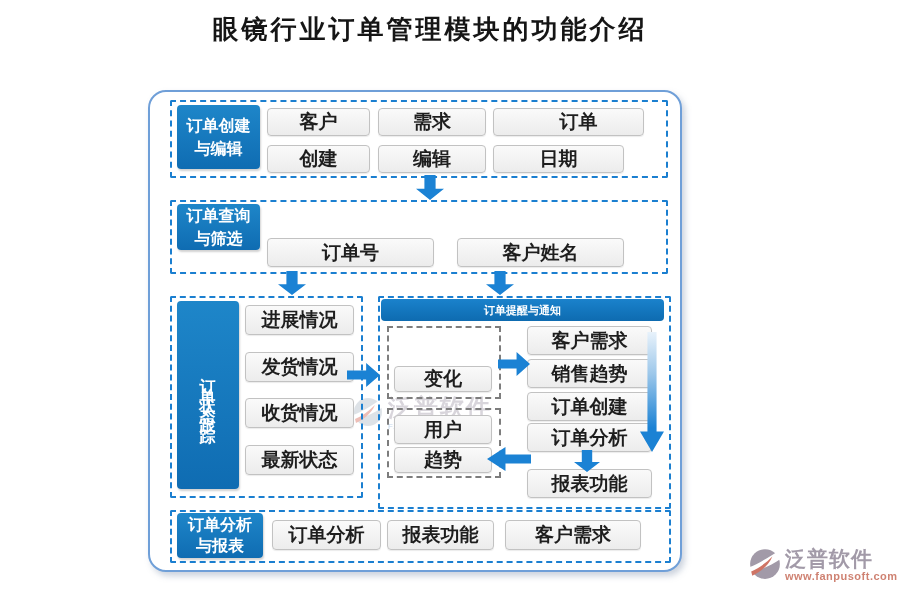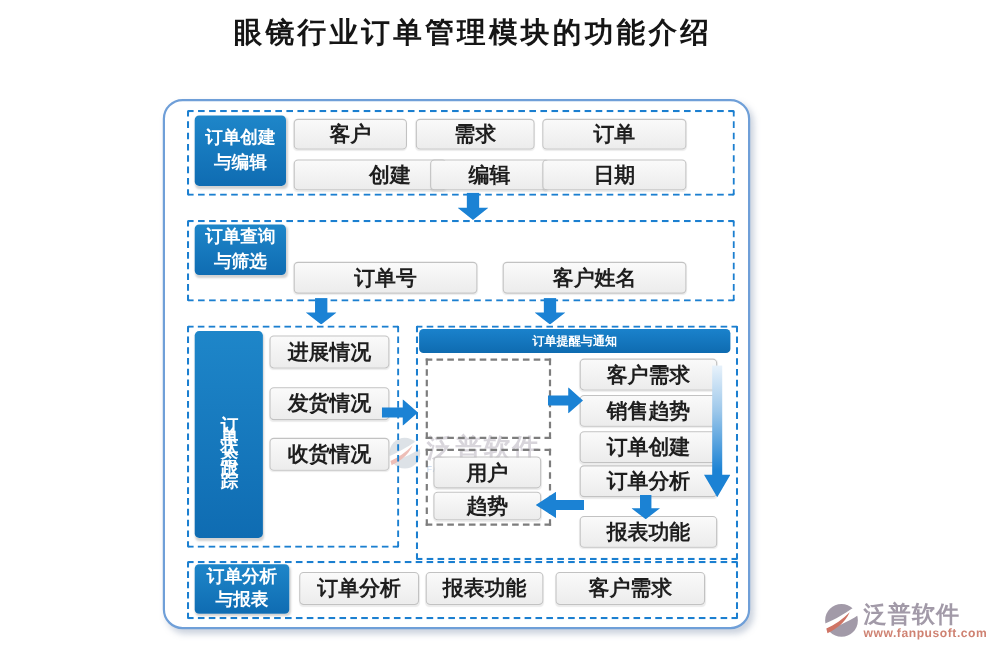--- a/index.html
+++ b/index.html
@@ -74,23 +74,23 @@
     </div>
   </div>
 
   <div class="dashed" style="left:20px;top:8px;width:494px;height:74px;"></div>
   <div class="label-box" style="left:27px;top:13px;width:83px;height:64px;">
     <span>订单创建</span>
     <span>与编辑</span>
   </div>
   <div class="btn" style="left:117px;top:16px;width:101px;height:26px;">客户</div>
   <div class="btn" style="left:228px;top:16px;width:106px;height:26px;">需求</div>
-  <div class="btn" style="left:343px;top:16px;width:129px;height:26px;">订单</div>
-  <div class="btn" style="left:117px;top:53px;width:101px;height:26px;padding-left:36px;">创建</div>
-  <div class="btn" style="left:228px;top:53px;width:106px;height:26px;margin-left:13px;">编辑</div>
+  <div class="btn" style="left:343px;top:16px;width:129px;height:26px;padding-left:20px;">订单</div>
+  <div class="btn" style="left:117px;top:53px;width:101px;height:26px;">创建</div>
+  <div class="btn" style="left:228px;top:53px;width:106px;height:26px;">编辑</div>
   <div class="btn" style="left:343px;top:53px;width:129px;height:26px;">日期</div>
 
   <div class="ar ar-down" style="left:266px;top:83px;width:28px;height:25px;"></div>
 
   <div class="dashed" style="left:20px;top:108px;width:494px;height:70px;"></div>
   <div class="label-box" style="left:27px;top:112px;width:83px;height:46px;">
     <span>订单查询</span>
     <span>与筛选</span>
   </div>
   <div class="btn" style="left:117px;top:146px;width:165px;height:27px;">订单号</div>
@@ -99,27 +99,29 @@
   <div class="ar ar-down" style="left:128px;top:179px;width:28px;height:24px;"></div>
   <div class="ar ar-down" style="left:336px;top:179px;width:28px;height:24px;"></div>
 
   <div class="dashed" style="left:20px;top:204px;width:189px;height:198px;"></div>
   <div class="label-box" style="left:27px;top:209px;width:62px;height:188px;">
     <span class="vtext">订单状态跟踪</span>
   </div>
   <div class="btn" style="left:95px;top:213px;width:107px;height:28px;">进展情况</div>
   <div class="btn" style="left:95px;top:260px;width:107px;height:28px;">发货情况</div>
   <div class="btn" style="left:95px;top:306px;width:107px;height:28px;">收货情况</div>
+  <div class="btn" style="left:95px;top:353px;width:107px;height:28px;">最新状态</div>
 
   <div class="ar ar-right" style="left:197px;top:271px;width:33px;height:24px;"></div>
 
   <div class="dashed" style="left:228px;top:204px;width:289px;height:209px;"></div>
   <div class="hdr-bar" style="left:231px;top:207px;width:283px;height:22px;">订单提醒与通知</div>
 
   <div class="gray-dashed" style="left:237px;top:234px;width:110px;height:69px;"></div>
+  <div class="btn" style="left:244px;top:274px;width:96px;height:24px;">变化</div>
 
   <div class="gray-dashed" style="left:237px;top:316px;width:110px;height:66px;"></div>
   <div class="btn" style="left:244px;top:323px;width:96px;height:27px;">用户</div>
   <div class="btn" style="left:244px;top:355px;width:96px;height:24px;text-align:center;">趋势</div>
 
   <div class="btn" style="left:377px;top:234px;width:123px;height:27px;">客户需求</div>
   <div class="btn" style="left:377px;top:267px;width:123px;height:27px;">销售趋势</div>
   <div class="btn" style="left:377px;top:300px;width:123px;height:27px;">订单创建</div>
   <div class="btn" style="left:377px;top:331px;width:123px;height:27px;">订单分析</div>
   <div class="btn" style="left:377px;top:377px;width:123px;height:27px;">报表功能</div>

